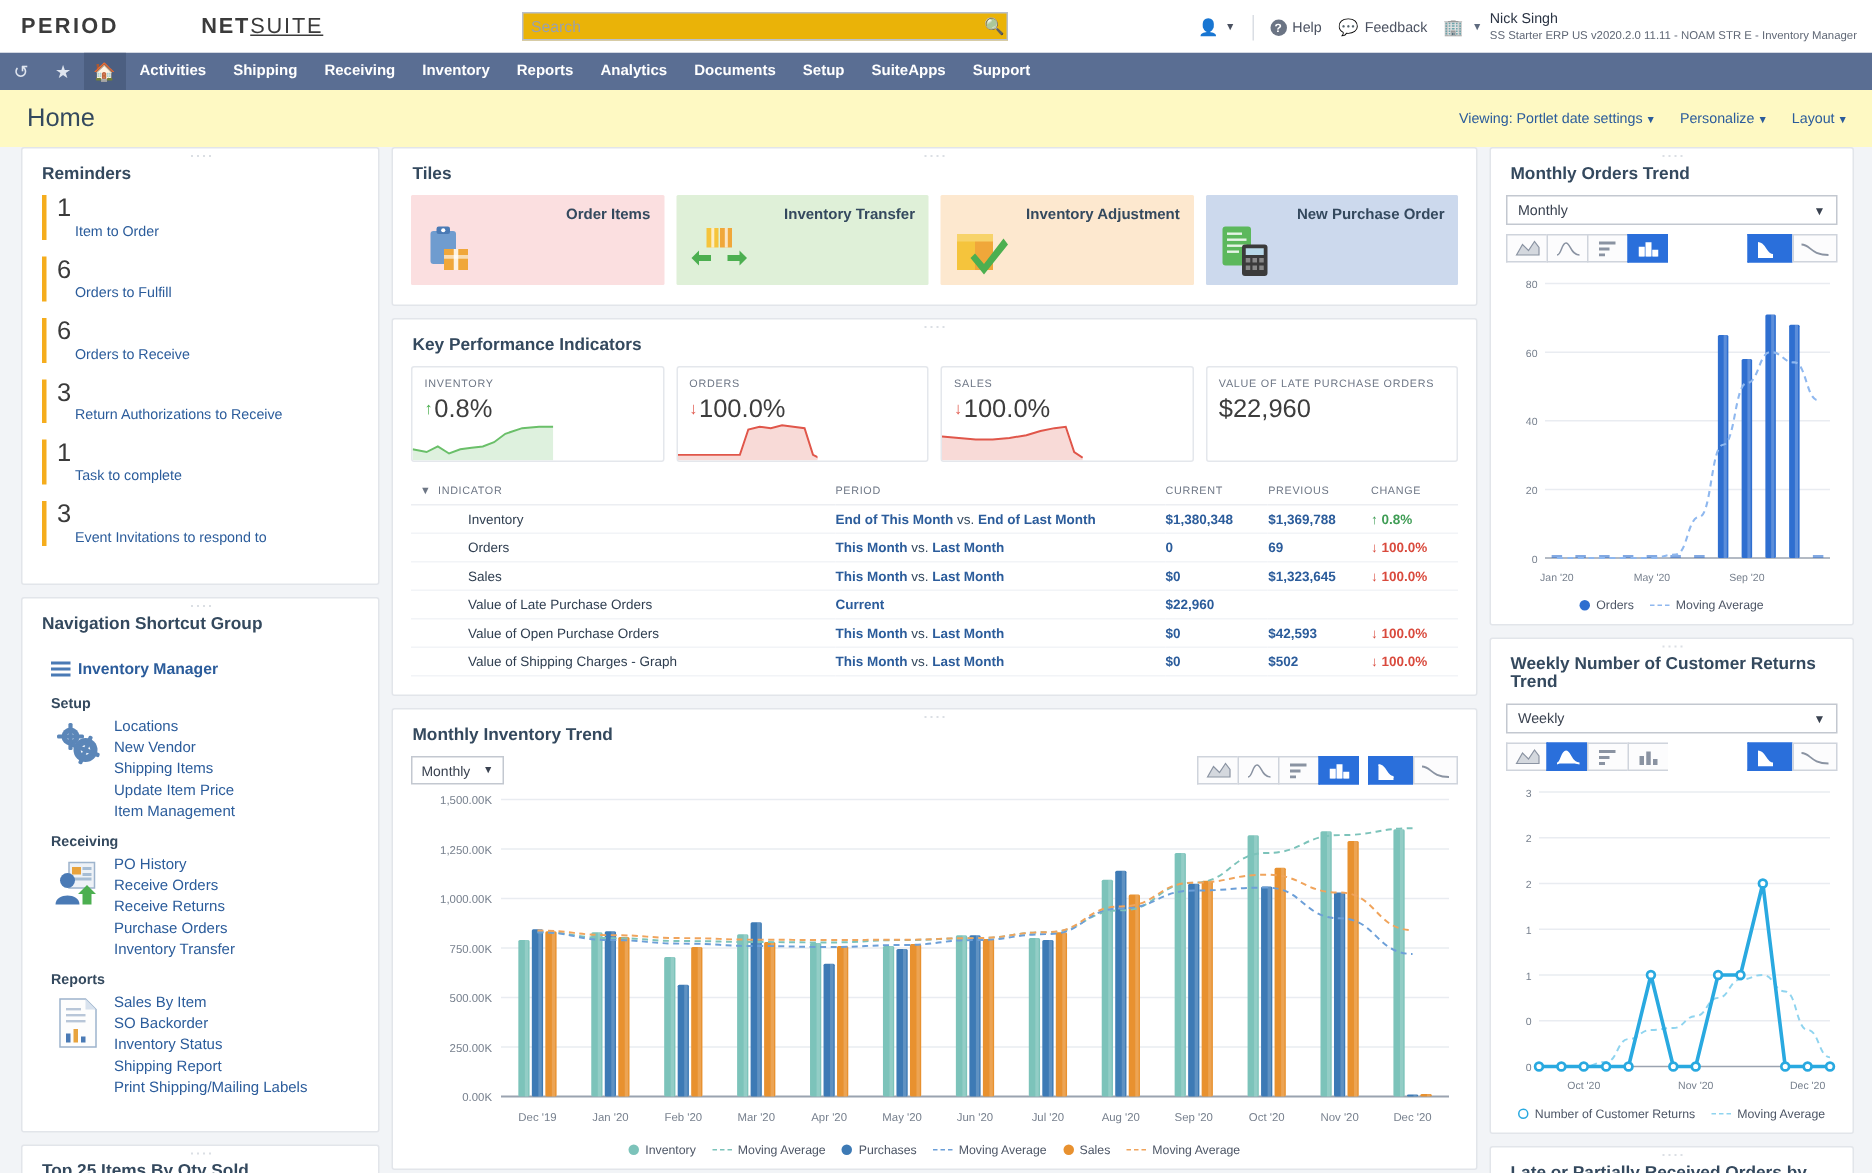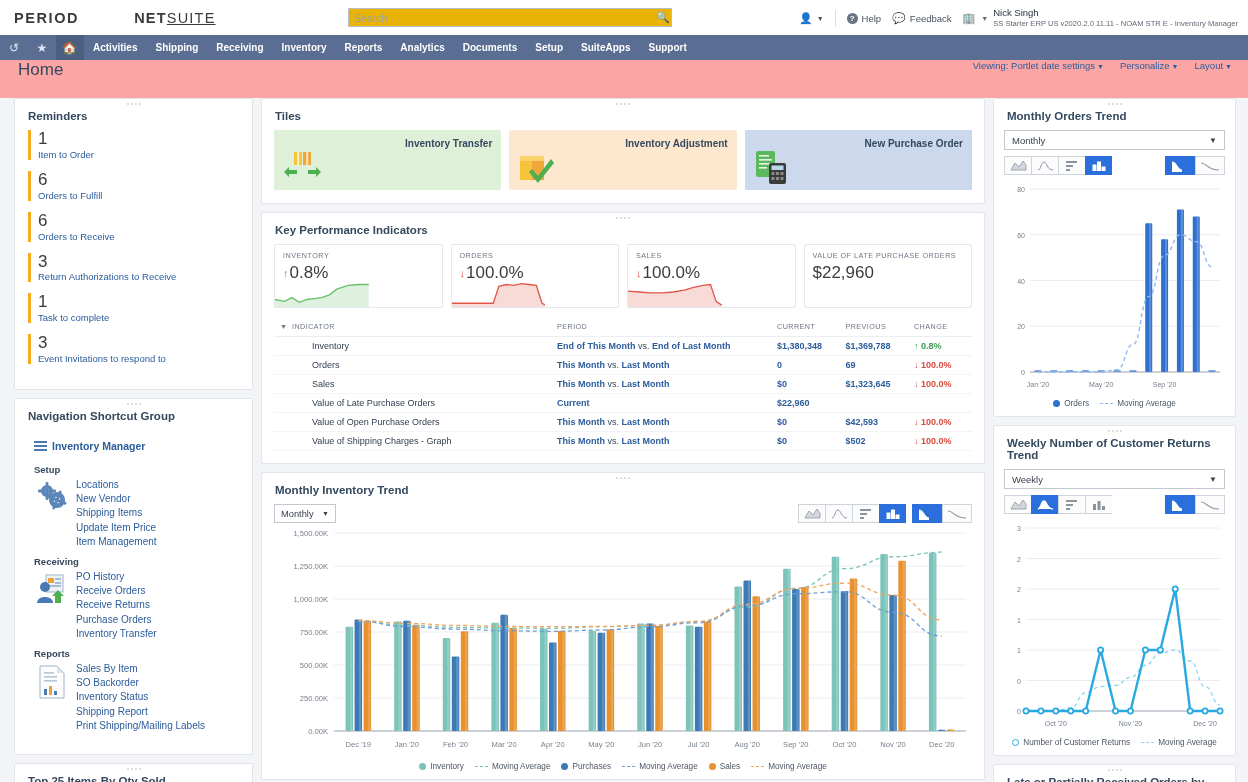--- a/index.html
+++ b/index.html
@@ -73,22 +73,22 @@
   }
   .nav-icon.home { background: #4c5f81; }
   .nav-item {
     display: flex; align-items: center; padding: 0 9px;
     color: #fff; font-size: 10px; font-weight: bold; cursor: pointer;
     white-space: nowrap;
   }
 
   
   .pagehead {
-    height: 38px; background: #fca5a5;
-    display: flex; align-items: flex-start; padding: 0 18px;
+    height: 38px; background: #fef9c3;
+    display: flex; align-items: center; padding: 0 18px;
     position: relative;
   }
   .page-title { font-size: 17px; color: #34495e; font-weight: 400; }
   .pagehead-right {
     position: absolute; right: 16px; display: flex; gap: 16px; align-items: center;
   }
   .ph-link { font-size: 9.5px; color: #2b5c9b; cursor: pointer; white-space: nowrap; }
   .ph-link .caret { font-size: 7px; margin-left: 2px; }
 
   
@@ -114,21 +114,21 @@
   }
   .pt-title {
     font-size: 11.5px; font-weight: bold; color: #34495e;
     padding: 11px 13px 8px 13px;
   }
 
   
   .rem-list { padding: 0 13px 14px 13px; }
   .rem-item { border-left: 3px solid #f5ad1d; padding-left: 7px; margin-bottom: 11px; }
   .rem-num { font-size: 17px; color: #3a3a3a; line-height: 1.05; font-weight: 400; }
-  .rem-lbl { font-size: 9.5px; color: #2b5c9b; cursor: pointer; margin-top: 1px; }
+  .rem-lbl { font-size: 9.5px; color: #2b5c9b; cursor: pointer; margin-top: 1px; margin-left: 12px; }
 
   
   .nsg-body { padding: 4px 13px 14px 13px; }
   .nsg-head { display: flex; align-items: center; gap: 5px; margin: 6px 0 12px 6px; }
   .nsg-head .burger { display: flex; flex-direction: column; gap: 2px; }
   .nsg-head .burger span { display: block; width: 13px; height: 2px; background: #4a7ab5; }
   .nsg-head .txt { font-size: 10.5px; font-weight: bold; color: #2b5c9b; }
   .nsg-sec-title { font-size: 9.5px; font-weight: bold; color: #34495e; margin: 0 0 2px 6px; }
   .nsg-sec { display: flex; align-items: flex-start; margin-bottom: 8px; }
   .nsg-ico {
@@ -435,20 +435,33 @@
 
       </div>
     </div>
   </div>
 
   <div class="col-mid">
 
     <div class="portlet">
       <div class="pt-title">Tiles</div>
       <div class="tiles-row" id="tiles-row">
+          <div class="tile" style="background: rgb(251, 223, 224);">
+            <div class="tile-lbl">Order Items</div>
+            <div class="tile-ico">
+              <svg width="34" height="34" viewBox="0 0 34 34">
+                <rect x="4" y="4" width="17" height="22" rx="2" fill="#6f9ccf"></rect>
+                <rect x="8" y="1" width="9" height="5" rx="1.5" fill="#4a7ab5"></rect>
+                <circle cx="12.5" cy="3.5" r="1.4" fill="#fff"></circle>
+                <rect x="13" y="16" width="16" height="14" fill="#f0a73a"></rect>
+                <rect x="19.5" y="16" width="3" height="14" fill="#fff" opacity=".85"></rect>
+                <rect x="13" y="20" width="16" height="2.5" fill="#fff" opacity=".6"></rect>
+              </svg>
+            </div>
+          </div>
           <div class="tile" style="background: rgb(223, 240, 216);">
             <div class="tile-lbl">Inventory Transfer</div>
             <div class="tile-ico">
               <svg width="40" height="34" viewBox="0 0 40 34">
                 <rect x="11" y="2" width="8" height="13" fill="#f5c43c"></rect>
                 <rect x="20" y="2" width="8" height="13" fill="#f0a73a"></rect>
                 <rect x="14.2" y="2" width="2" height="13" fill="#fff" opacity=".7"></rect>
                 <rect x="23.2" y="2" width="2" height="13" fill="#fff" opacity=".7"></rect>
                 <path d="M14 20 L6 20 L6 17 L1 22 L6 27 L6 24 L14 24 Z" fill="#4caf50"></path>
                 <path d="M25 20 L33 20 L33 17 L38 22 L33 27 L33 24 L25 24 Z" fill="#4caf50"></path>

